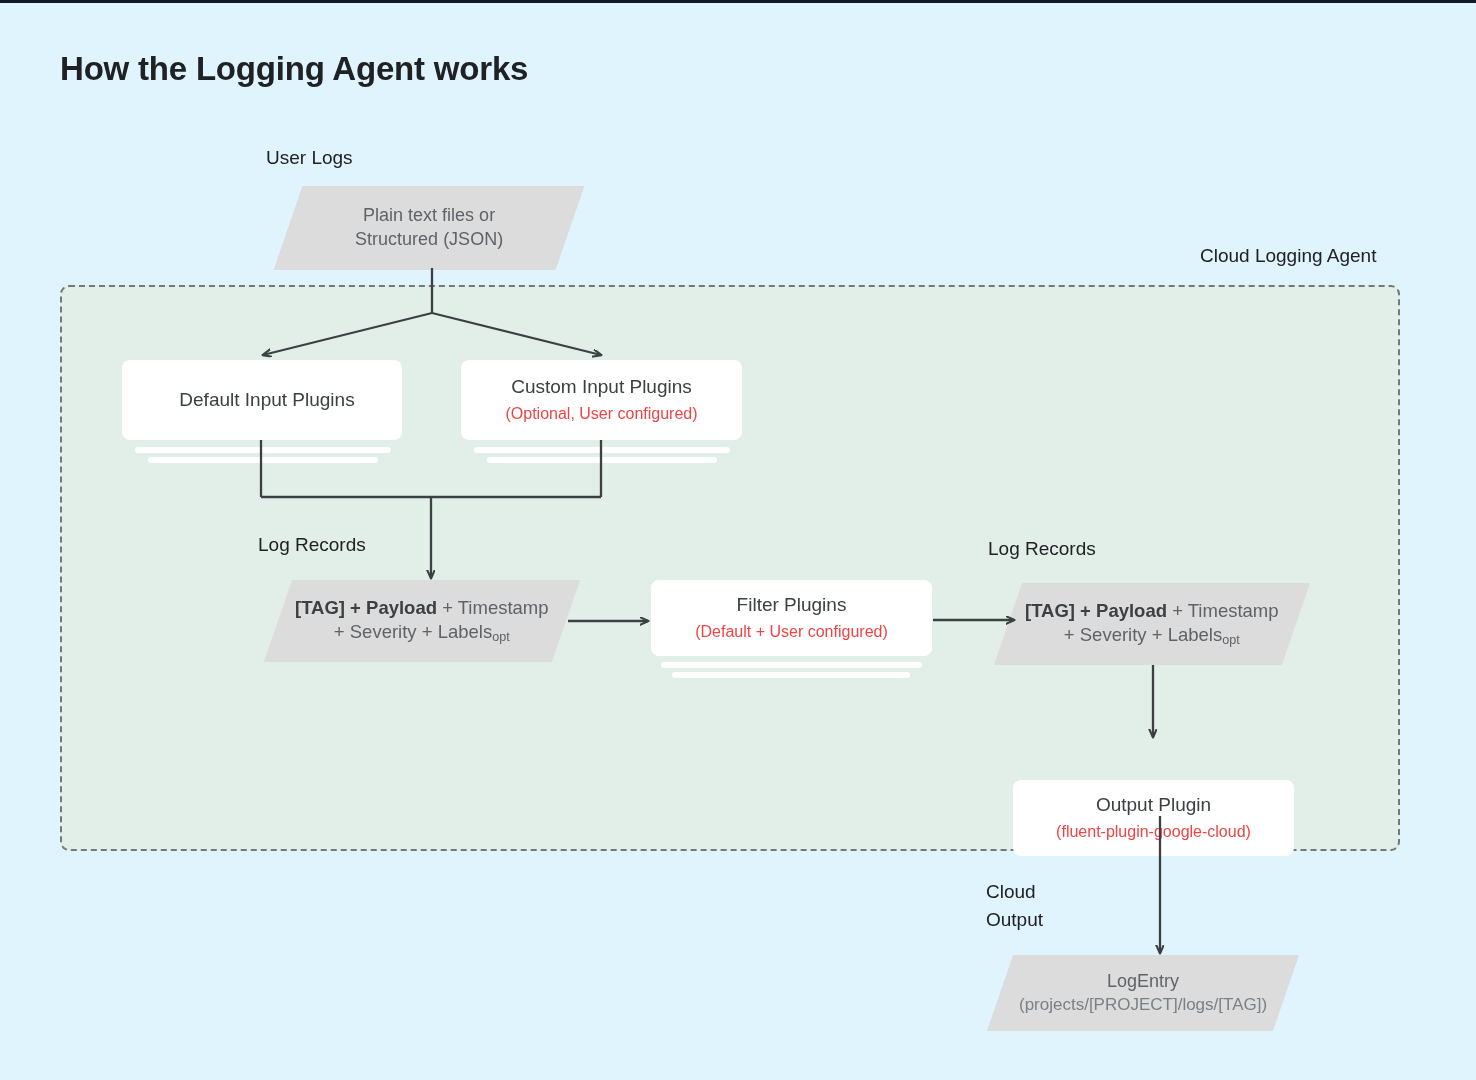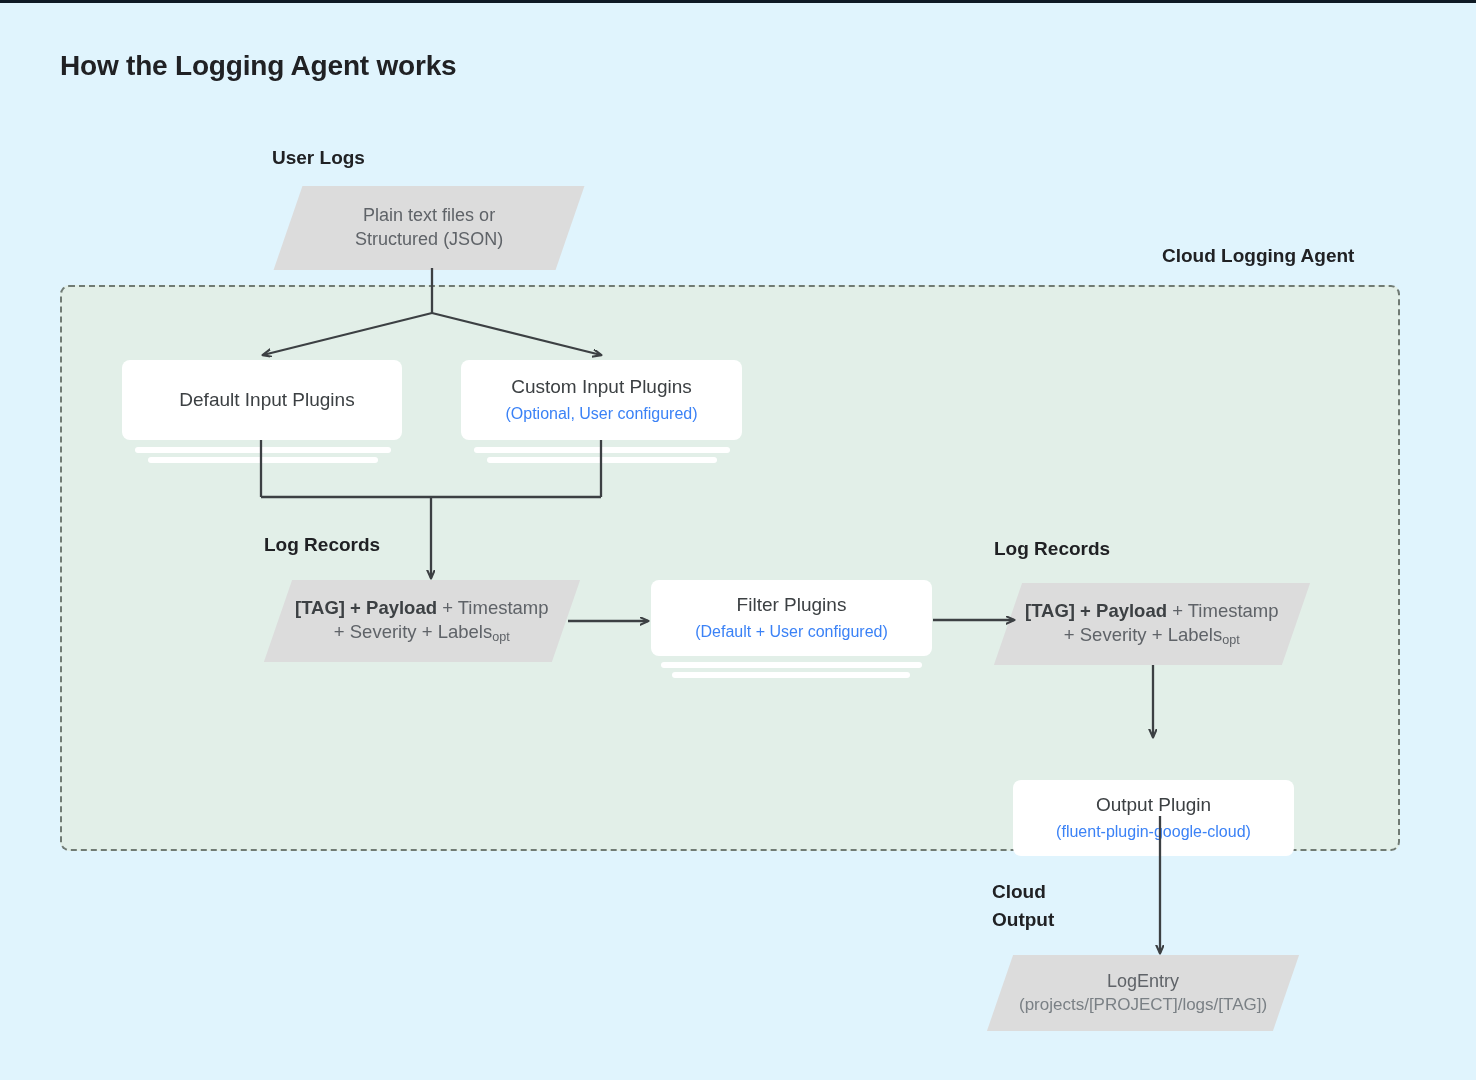--- a/index.html
+++ b/index.html
@@ -23,38 +23,37 @@
     position: absolute;
     left: 0; top: 0;
     width: 1476px; height: 3px;
     background: #0e1a24;
   }
 
   
   .page-title {
     position: absolute;
     left: 60px; top: 50px;
-    font-size: 28px;
+    font-size: 33px;
     font-weight: 700;
     color: #202124;
     letter-spacing: -0.2px;
   }
 
   
   .caption {
     position: absolute;
     font-size: 19px;
-    font-weight: 700;
+    font-weight: 400;
     color: #202124;
     line-height: 1.45;
     white-space: pre-line;
-    margin-left: 6px;
   }
   #cap-user-logs   { left: 266px; top: 144px; }
-  #cap-agent       { left: 1156px; top: 242px; }
+  #cap-agent       { left: 1200px; top: 242px; }
   #cap-logrec-left { left: 258px; top: 531px; }
   #cap-logrec-right{ left: 988px; top: 535px; }
   #cap-cloud-log   { left: 986px; top: 878px; }
 
   
   #agent-box {
     position: absolute;
     left: 60px; top: 285px;
     width: 1340px; height: 566px;
     background: #e2efe8;
@@ -116,21 +115,21 @@
     text-align: center;
     box-sizing: border-box;
   }
   .card .card-title {
     font-size: 19px;
     color: #3c4043;
     line-height: 1.3;
   }
   .card .card-sub {
     font-size: 16px;
-    color: #3b82f6;
+    color: #ef4444;
     line-height: 1.35;
     margin-top: 3px;
   }
   #card-default { left: 122px;  top: 360px; width: 280px; height: 80px; padding-left: 10px; }
   #card-custom  { left: 461px;  top: 360px; width: 281px; height: 80px; }
   #card-filter  { left: 651px;  top: 580px; width: 281px; height: 76px; }
   #card-output  { left: 1013px; top: 780px; width: 281px; height: 76px; }
 
   
   .stack-bar {

